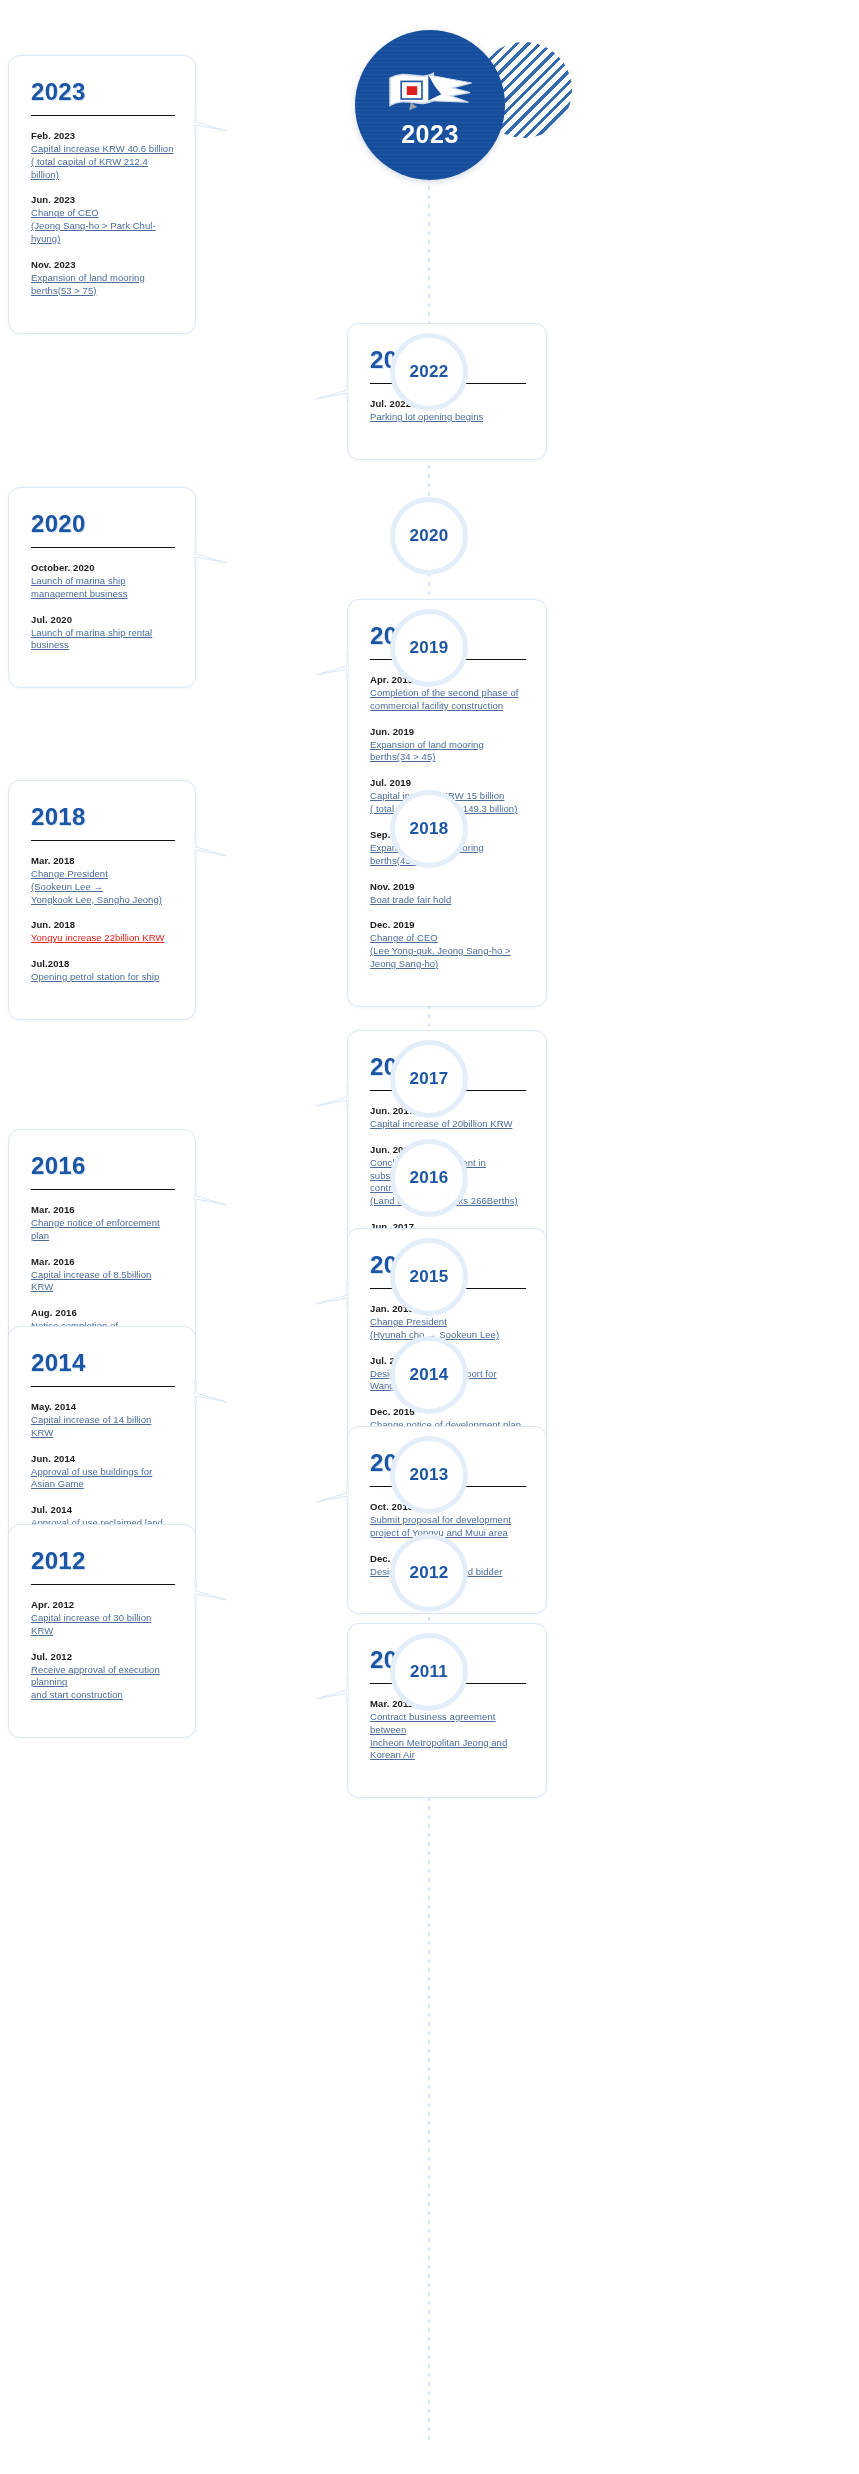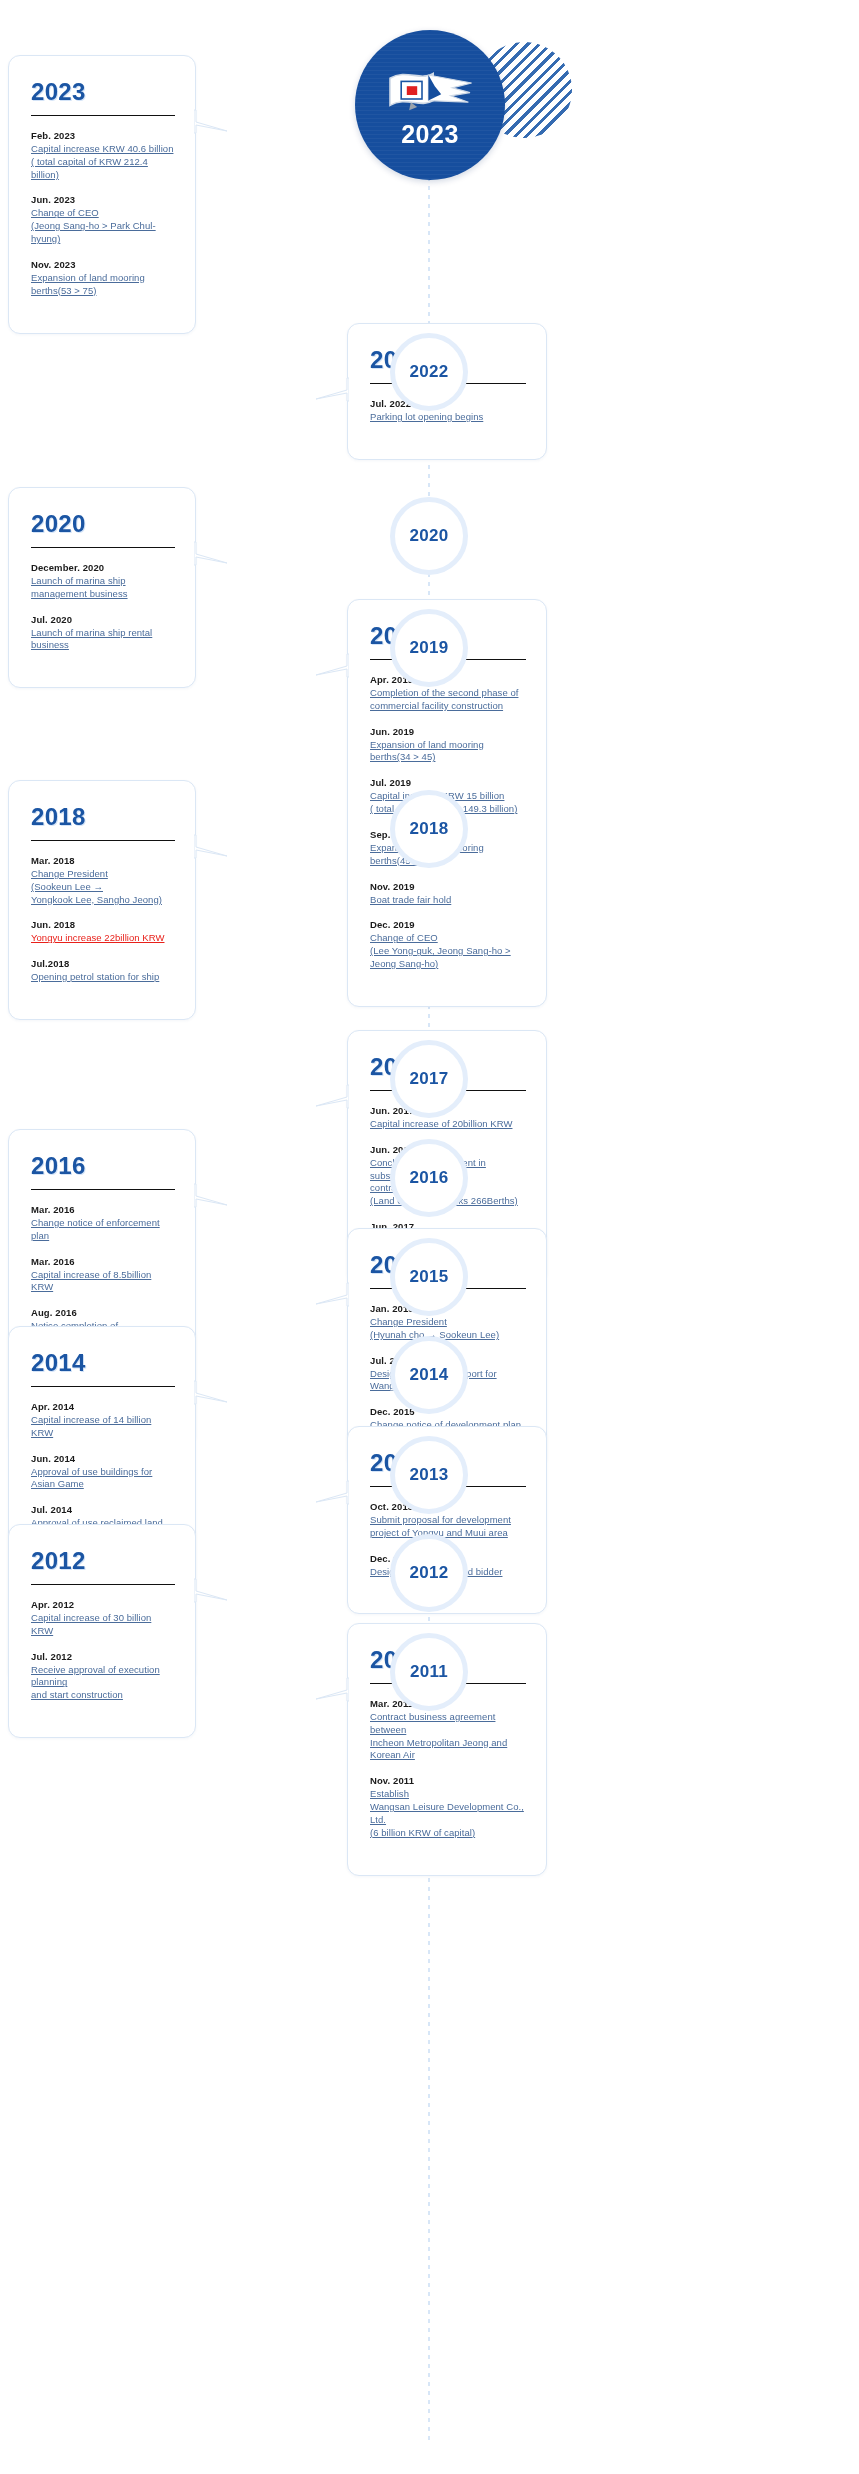--- a/index.html
+++ b/index.html
@@ -193,21 +193,21 @@
       <div class="tail" style="top: 52px;">
         <svg viewBox="0 0 34 26" preserveAspectRatio="none">
           <path d="M34,2 L32,2 L32,14 L1,23 L32,17 L32,25 L34,25 Z" fill="#ffffff" stroke="#dbe7f5" stroke-width="1"></path>
         </svg>
       </div>
     </div>
     <div class="card left" style="top: 487px;">
       <div class="card-year">2020</div>
       <div class="card-rule"></div>
       <div class="entry">
-        <div class="entry-date">December. 2020</div>
+        <div class="entry-date">October. 2020</div>
         <div class="entry-text">Launch of marina ship management business</div>
       </div>
       <div class="entry">
         <div class="entry-date">Jul. 2020</div>
         <div class="entry-text">Launch of marina ship rental business</div>
       </div>
       <div class="tail" style="top: 52px;">
         <svg viewBox="0 0 34 26" preserveAspectRatio="none">
           <path d="M0,2 L2,2 L2,14 L33,23 L2,17 L2,25 L0,25 Z" fill="#ffffff" stroke="#dbe7f5" stroke-width="1"></path>
         </svg>
@@ -342,21 +342,21 @@
       <div class="tail" style="top: 52px;">
         <svg viewBox="0 0 34 26" preserveAspectRatio="none">
           <path d="M34,2 L32,2 L32,14 L1,23 L32,17 L32,25 L34,25 Z" fill="#ffffff" stroke="#dbe7f5" stroke-width="1"></path>
         </svg>
       </div>
     </div>
     <div class="card left" style="top: 1326px;">
       <div class="card-year">2014</div>
       <div class="card-rule"></div>
       <div class="entry">
-        <div class="entry-date">Apr. 2014</div>
+        <div class="entry-date">May. 2014</div>
         <div class="entry-text">Capital increase of 14 billion KRW</div>
       </div>
       <div class="entry">
         <div class="entry-date">Jun. 2014</div>
         <div class="entry-text">Approval of use buildings for Asian Game</div>
       </div>
       <div class="entry">
         <div class="entry-date">Jul. 2014</div>
         <div class="entry-text">Approval of use reclaimed land
 before completion</div>
@@ -413,25 +413,19 @@
       </div>
     </div>
     <div class="card right" style="top: 1623px;">
       <div class="card-year">2011</div>
       <div class="card-rule"></div>
       <div class="entry">
         <div class="entry-date">Mar. 2011</div>
         <div class="entry-text">Contract business agreement between
 Incheon Metropolitan Jeong and Korean Air</div>
       </div>
-      <div class="entry">
-        <div class="entry-date">Nov. 2011</div>
-        <div class="entry-text">Establish
-Wangsan Leisure Development Co., Ltd.
-(6 billion KRW of capital)</div>
-      </div>
       <div class="tail" style="top: 52px;">
         <svg viewBox="0 0 34 26" preserveAspectRatio="none">
           <path d="M34,2 L32,2 L32,14 L1,23 L32,17 L32,25 L34,25 Z" fill="#ffffff" stroke="#dbe7f5" stroke-width="1"></path>
         </svg>
       </div>
     </div>
   </div>
 
 </body></html>

